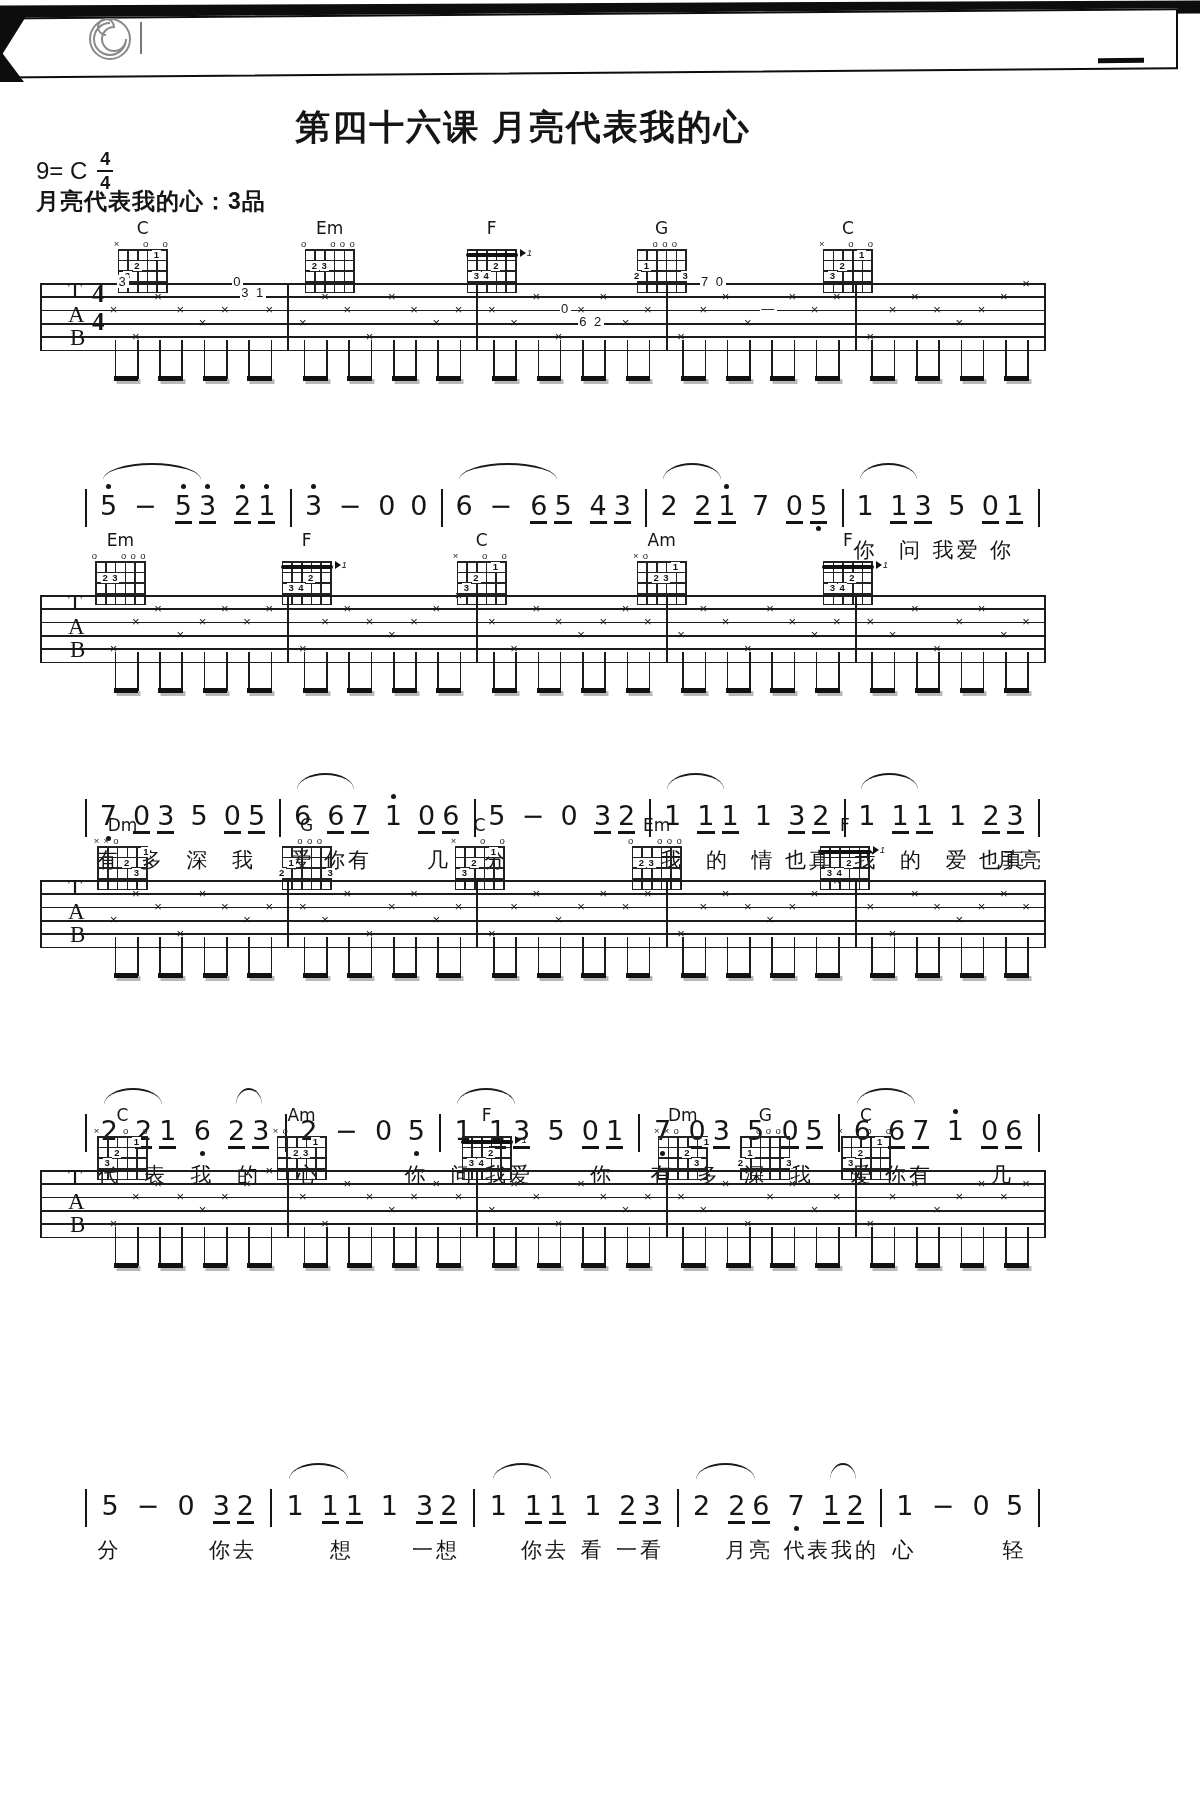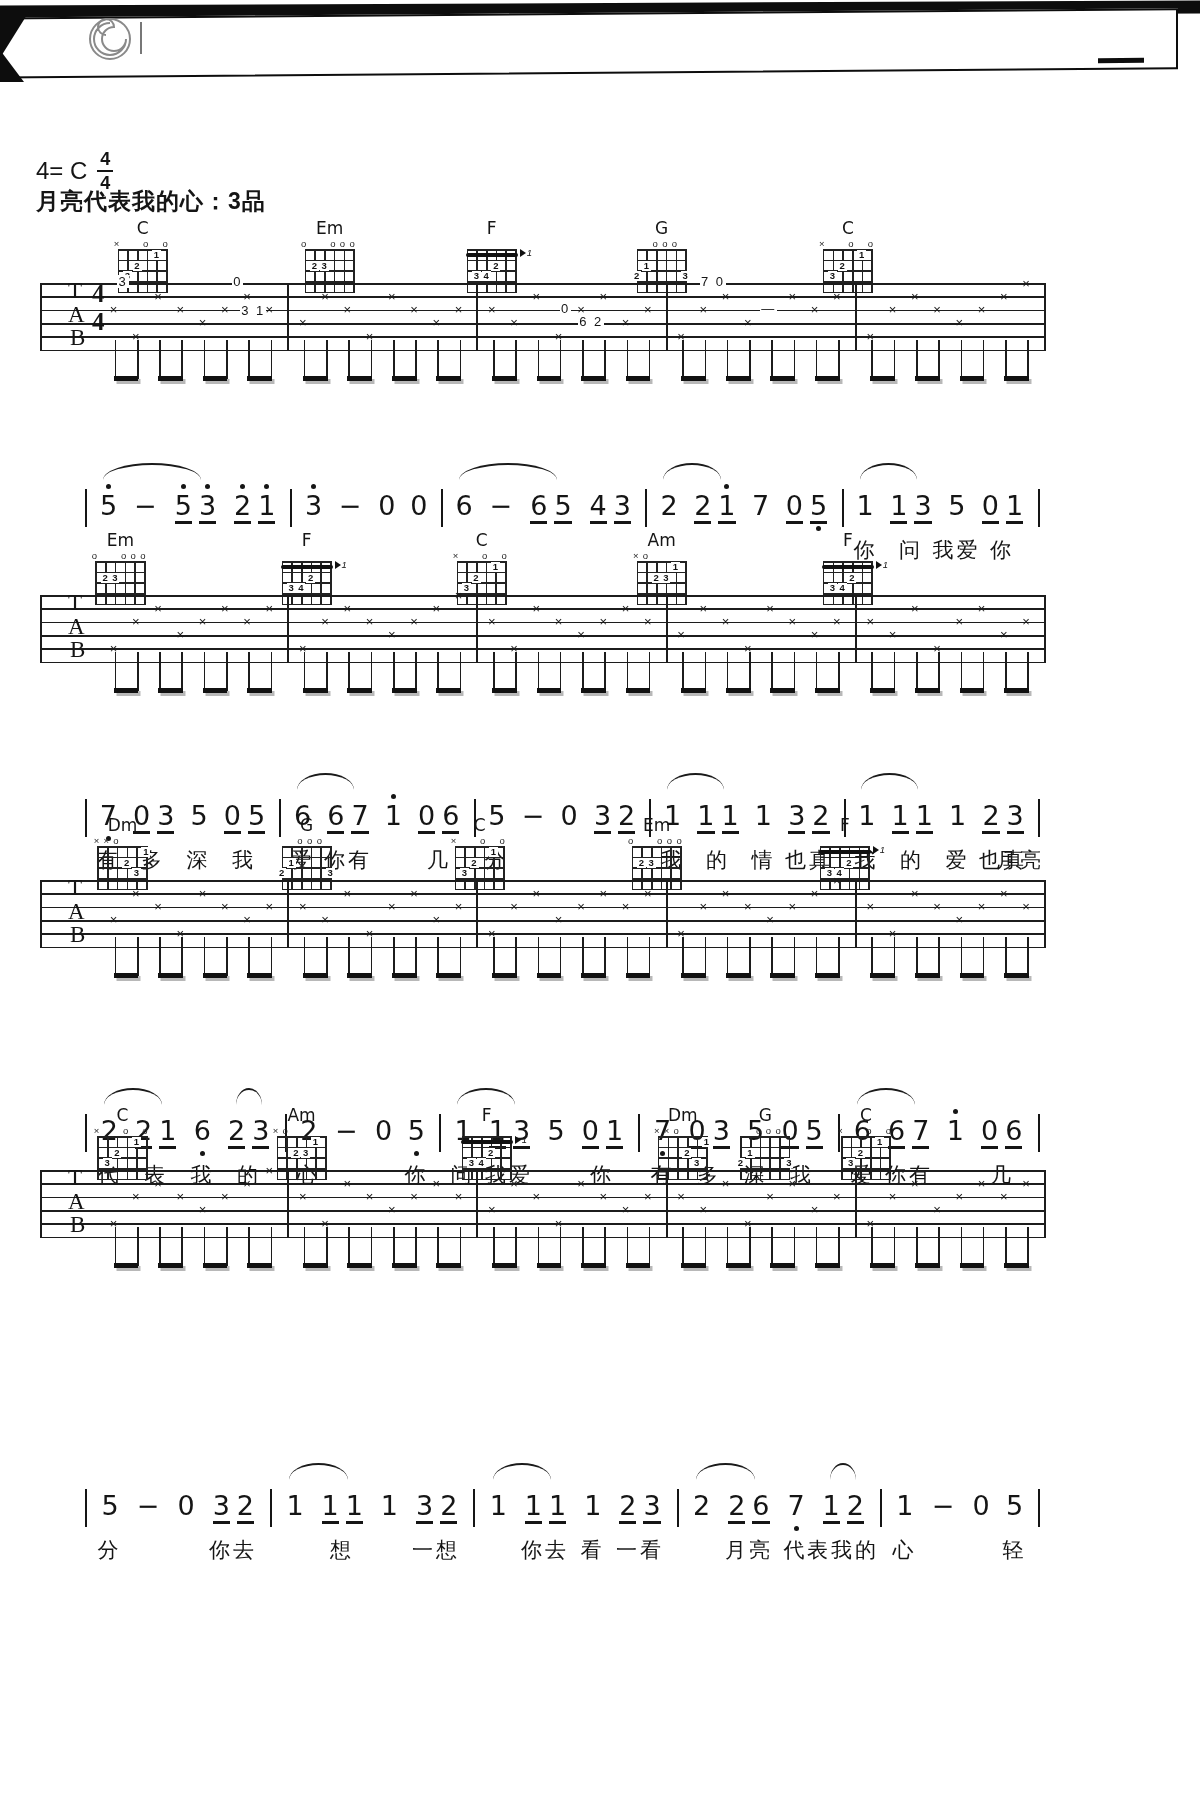--- a/index.html
+++ b/index.html
@@ -81,23 +81,24 @@
     <div class="b-logo">
       <svg viewBox="0 0 44 44" width="44" height="44">
         <circle cx="22" cy="22" r="20" fill="none" stroke="#8a8a8a" stroke-width="2"></circle>
         <path d="M22 6 A16 16 0 1 0 38 22 A12 12 0 1 1 26 10 A8 8 0 1 0 18 18" fill="none" stroke="#8a8a8a" stroke-width="2"></path>
       </svg>
     </div>
     <div class="b-tick"></div>
     <div class="b-dash"></div>
   </div>
 
+  <div class="title">第四十六课 月亮代表我的心</div>
 
   <div class="keysig">
-    <span>4= C</span>
+    <span>9= C</span>
     <span class="frac">
       <span>4</span>
       <span class="fbar"></span>
       <span>4</span>
     </span>
   </div>
 
   <div class="capo">月亮代表我的心：3品</div>
 
   <div id="music">
@@ -335,21 +336,21 @@
         <div class="xmark" style="left: 960.047px; top: 6.83px;">×</div>
         <div class="stem" style="left: 965.047px; top: 57px; height: 39px;"></div>
         <div class="xmark" style="left: 982.306px; top: -6.5px;">×</div>
         <div class="stem" style="left: 987.306px; top: 57px; height: 39px;"></div>
         <div class="beam" style="left: 830.494px; top: 93px; width: 24.7588px;"></div>
         <div class="beam" style="left: 875.012px; top: 93px; width: 24.7588px;"></div>
         <div class="beam" style="left: 919.529px; top: 93px; width: 24.7588px;"></div>
         <div class="beam" style="left: 964.047px; top: 93px; width: 24.7588px;"></div>
         <div class="tnum" style="left: 7.7%; top: -8px;">3</div>
         <div class="tnum" style="left: 19.1%; top: -8px;">0</div>
-        <div class="tnum" style="left: 19.9%; top: 21px;">3 1</div>
+        <div class="tnum" style="left: 19.9%; top: 3px;">3 1</div>
         <div class="tnum" style="left: 51.7%; top: 18.66px;">0</div>
         <div class="tnum" style="left: 53.5%; top: 31.99px;">6 2</div>
         <div class="tnum" style="left: 65.6%; top: -8px;">7 0</div>
         <div class="tnum" style="left: 71.6%; top: 18.66px;">—</div>
       </div>
       <div class="jline" style="top: 458px;">
         <div class="jrow">
           <span class="tok">
             <span class="td">
               <i class="on"></i>

